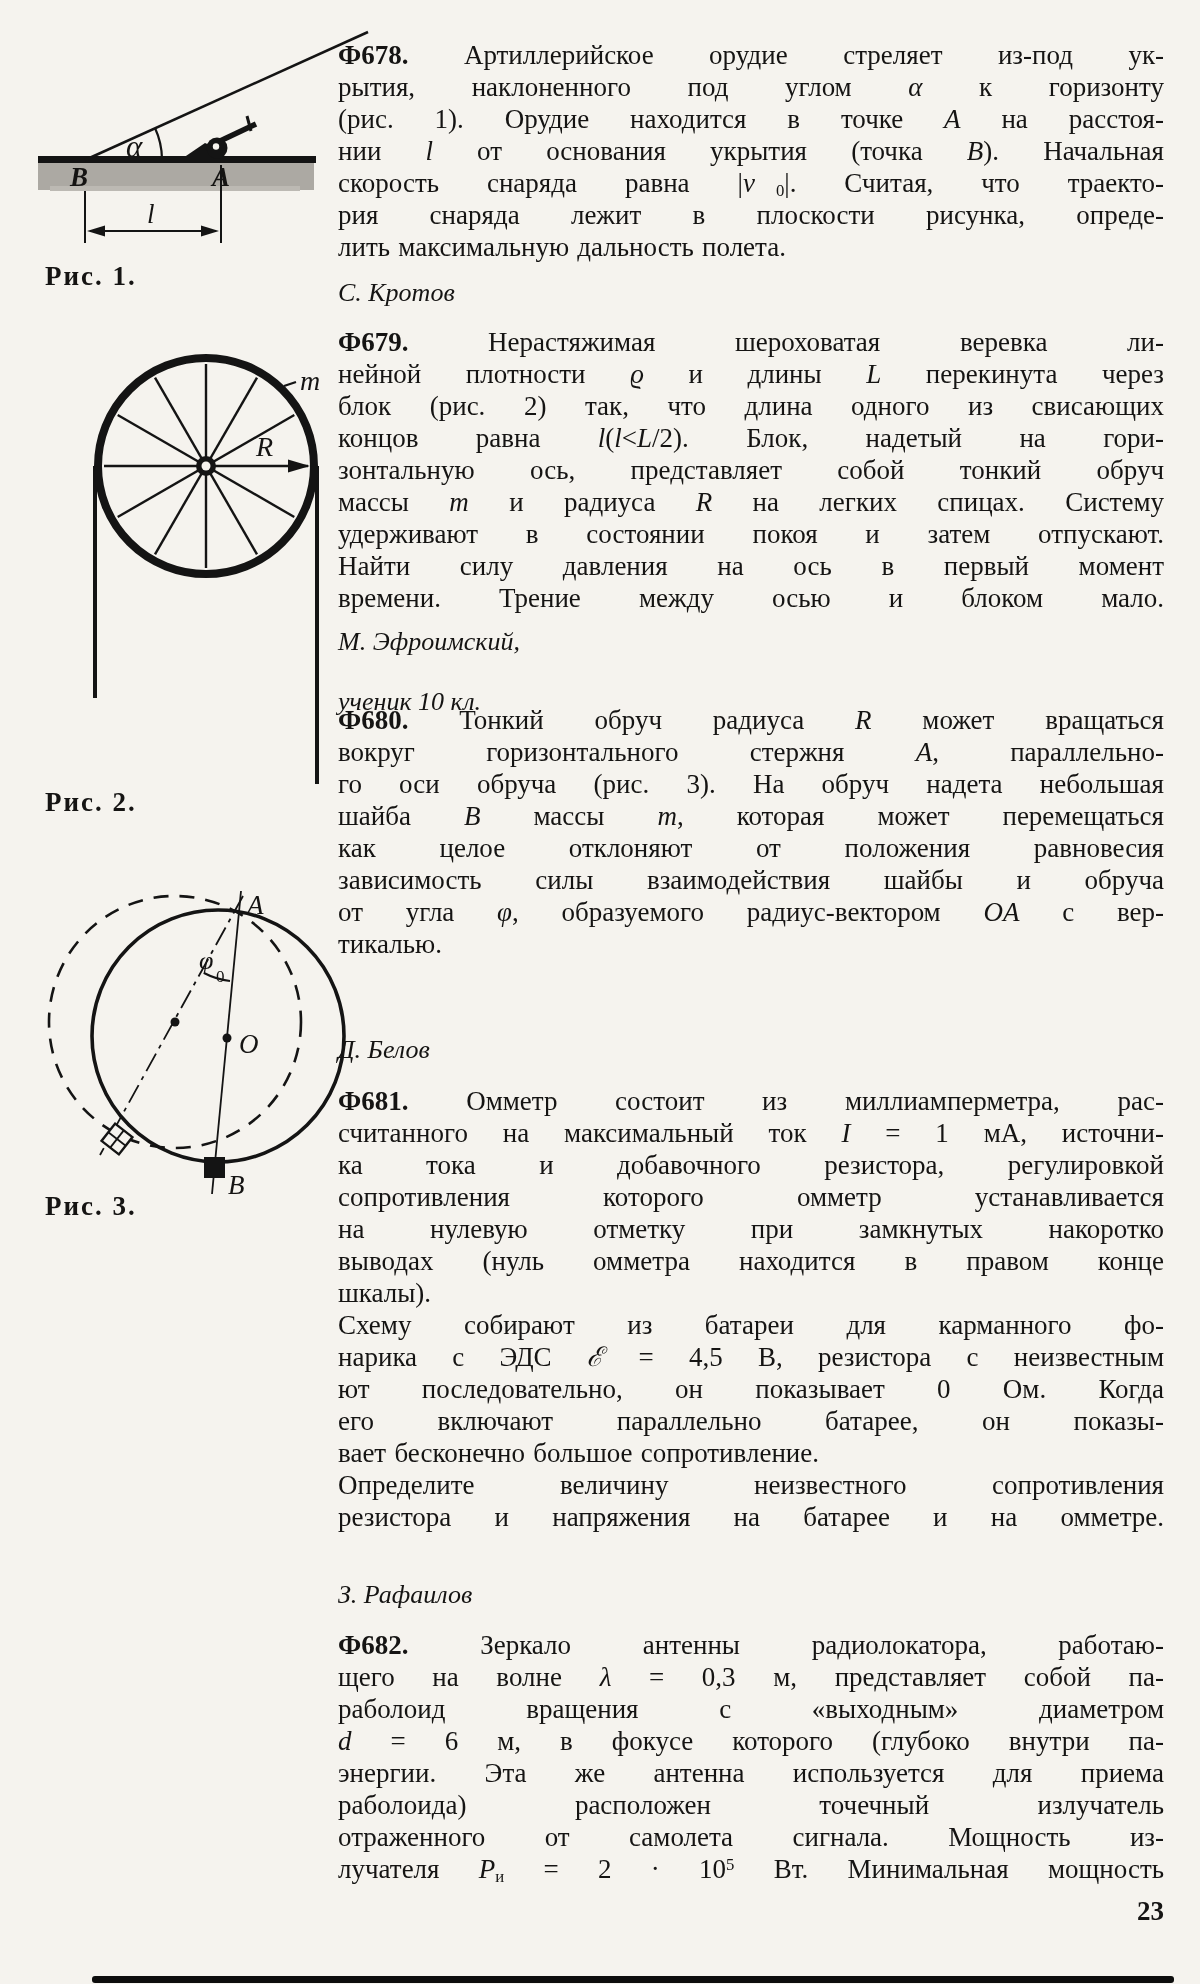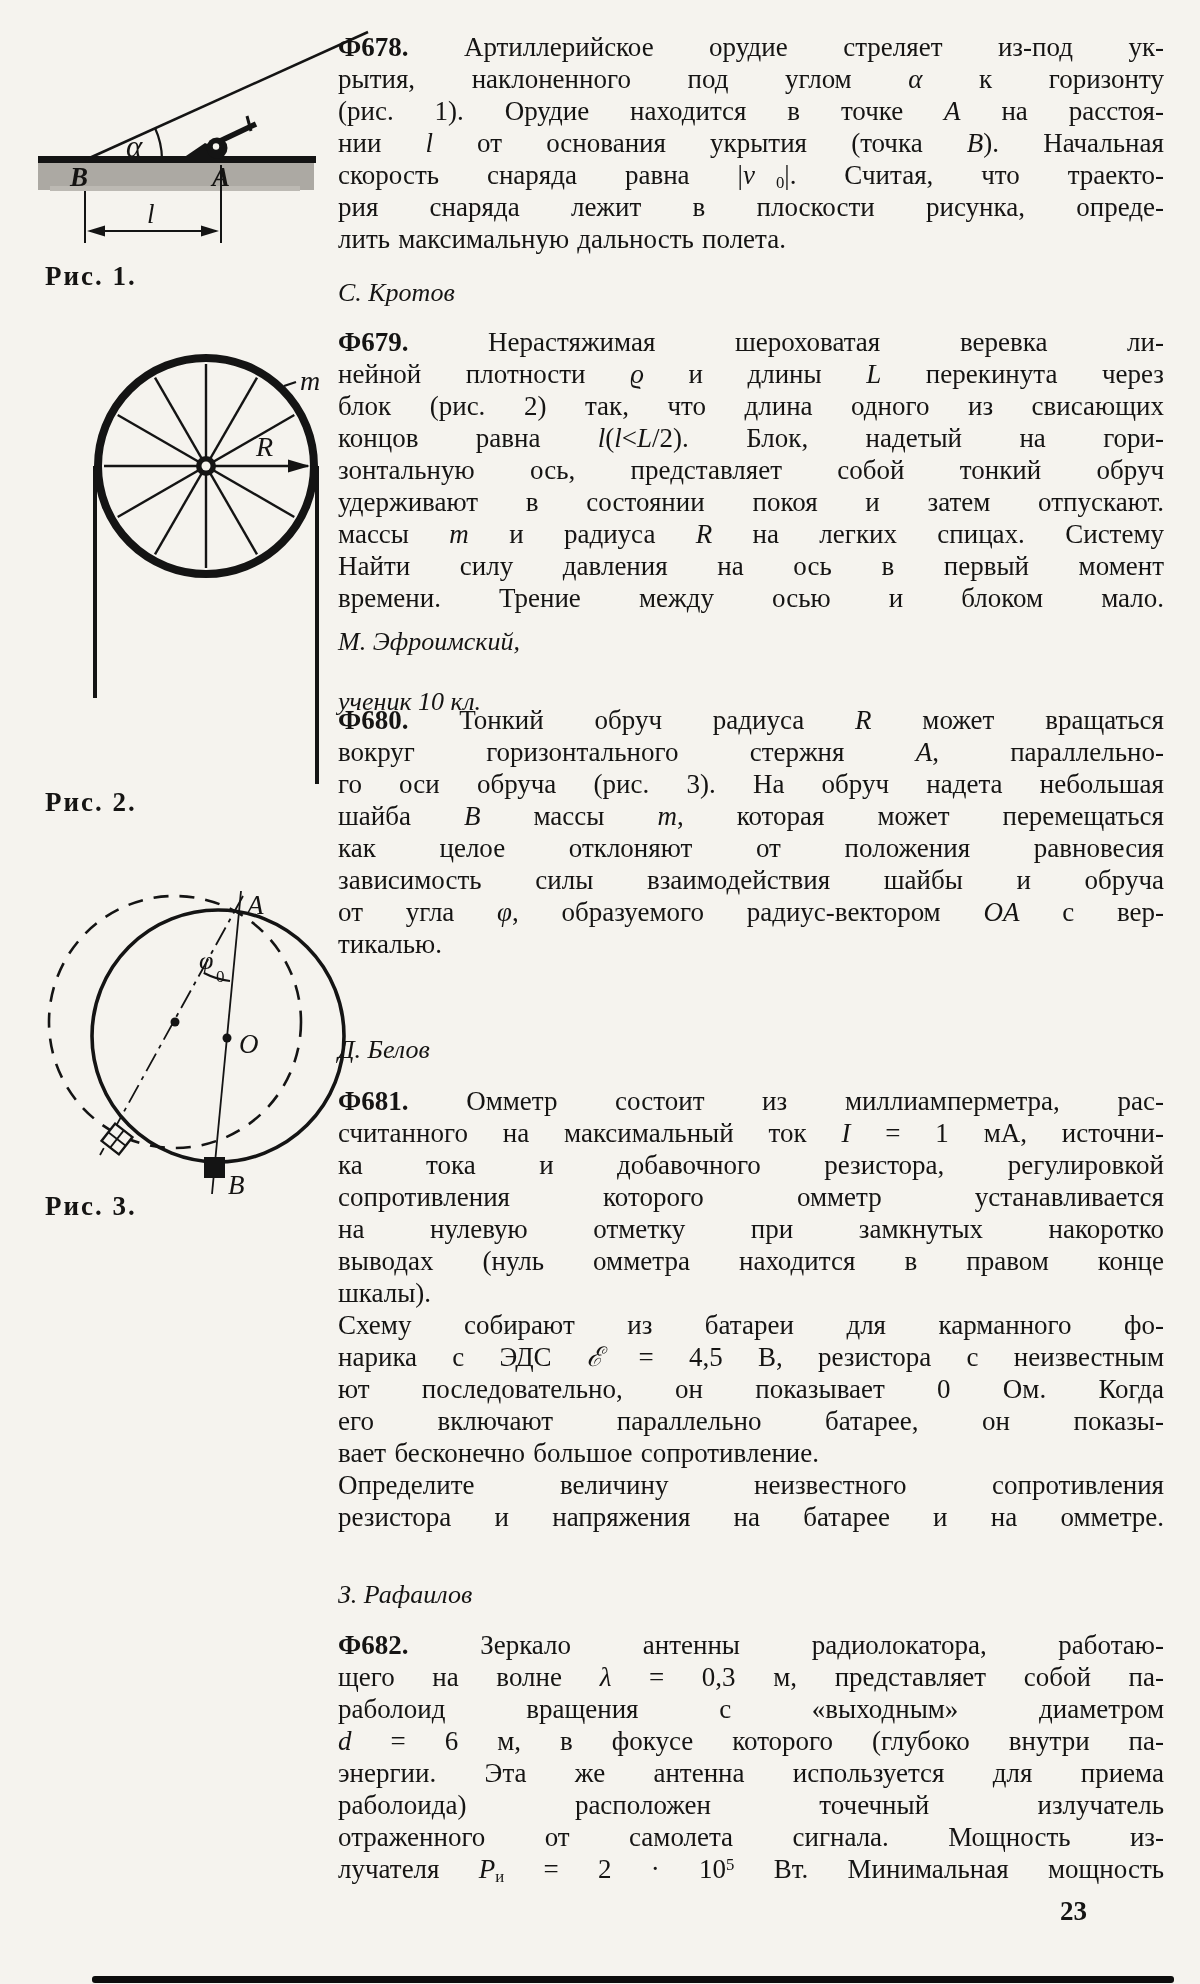--- a/index.html
+++ b/index.html
@@ -17,21 +17,21 @@
   .it{font-style:italic;}
   .bf{font-weight:bold;}
   sub,sup{font-size:0.62em;line-height:0;}
   sub{vertical-align:-0.22em;}
   sup{vertical-align:0.5em;}
   .author{
     position:absolute;left:338px;width:826px;
     font-style:italic;font-size:26px;line-height:32px;
   }
   .figlabel{position:absolute;left:45px;font-weight:bold;font-size:27px;letter-spacing:2px;}
-  .pageno{position:absolute;left:1060px;top:1896px;width:104px;text-align:left;
+  .pageno{position:absolute;left:1060px;top:1896px;width:104px;text-align:right;
     font-weight:bold;font-size:27px;}
   .fig{position:absolute;}
   .fig text{font-family:"Liberation Serif","DejaVu Serif",serif;fill:#151413;}
   .fi{font-style:italic;}
   .scanbar{position:absolute;left:92px;top:1976px;width:1082px;height:7px;
     background:#0d0d0d;border-radius:3px;}
 </style>
 </head>
 <body>
 
@@ -100,39 +100,39 @@
     <g transform="translate(117,1139) rotate(38)">
       <rect x="-11" y="-11" width="22" height="22" fill="#f5f3ee" stroke="#141414" stroke-width="2.4"></rect>
       <line x1="0" y1="-11" x2="0" y2="11" stroke="#141414" stroke-width="1.8"></line>
       <line x1="-11" y1="0" x2="11" y2="0" stroke="#141414" stroke-width="1.8"></line>
     </g>
     <rect x="204" y="1157" width="21" height="21" fill="#141414"></rect>
     <text x="228" y="1194" font-size="27" class="fi">B</text>
   </svg>
   <div class="figlabel" style="top:1191px">Рис. 3.</div>
 
-  <div class="prob" style="top:31px">
+  <div class="prob" style="top:39px">
       <div class="tline"><span class="bf">Ф678.</span>  Артиллерийское орудие стреляет из-под ук-</div>
       <div class="tline">рытия, наклоненного под углом <span class="it">α</span> к горизонту</div>
       <div class="tline">(рис. 1). Орудие находится в точке <span class="it">A</span> на расстоя-</div>
       <div class="tline">нии <span class="it">l</span> от основания укрытия (точка <span class="it">B</span>). Начальная</div>
       <div class="tline">скорость снаряда равна |<span class="it">v⃗</span><sub>0</sub>|. Считая, что траекто-</div>
       <div class="tline">рия снаряда лежит в плоскости рисунка, опреде-</div>
       <div class="tline short">лить максимальную дальность полета.</div>
     </div>
   <div class="author" style="top:277px">С. Кротов</div>
 
   <div class="prob" style="top:326px">
       <div class="tline"><span class="bf">Ф679.</span>  Нерастяжимая шероховатая веревка ли-</div>
       <div class="tline">нейной плотности <span class="it">ϱ</span> и длины <span class="it">L</span> перекинута через</div>
       <div class="tline">блок (рис. 2) так, что длина одного из свисающих</div>
       <div class="tline">концов равна <span class="it">l</span>(<span class="it">l</span>&lt;<span class="it">L</span>/2). Блок, надетый на гори-</div>
       <div class="tline">зонтальную ось, представляет собой тонкий обруч</div>
+      <div class="tline">массы <span class="it">m</span> и радиуса <span class="it">R</span> на легких спицах. Систему</div>
       <div class="tline">удерживают в состоянии покоя и затем отпускают.</div>
-      <div class="tline">массы <span class="it">m</span> и радиуса <span class="it">R</span> на легких спицах. Систему</div>
       <div class="tline">Найти силу давления на ось в первый момент</div>
       <div class="tline">времени. Трение между осью и блоком мало.</div>
     </div>
   <div class="author" style="top:626px">М. Эфроимский,</div>
   <div class="author" style="top:686px">ученик 10 кл.</div>
 
   <div class="prob" style="top:704px">
       <div class="tline"><span class="bf">Ф680.</span>  Тонкий обруч радиуса <span class="it">R</span> может вращаться</div>
       <div class="tline">вокруг горизонтального стержня <span class="it">A</span>, параллельно-</div>
       <div class="tline">го оси обруча (рис. 3). На обруч надета небольшая</div>

